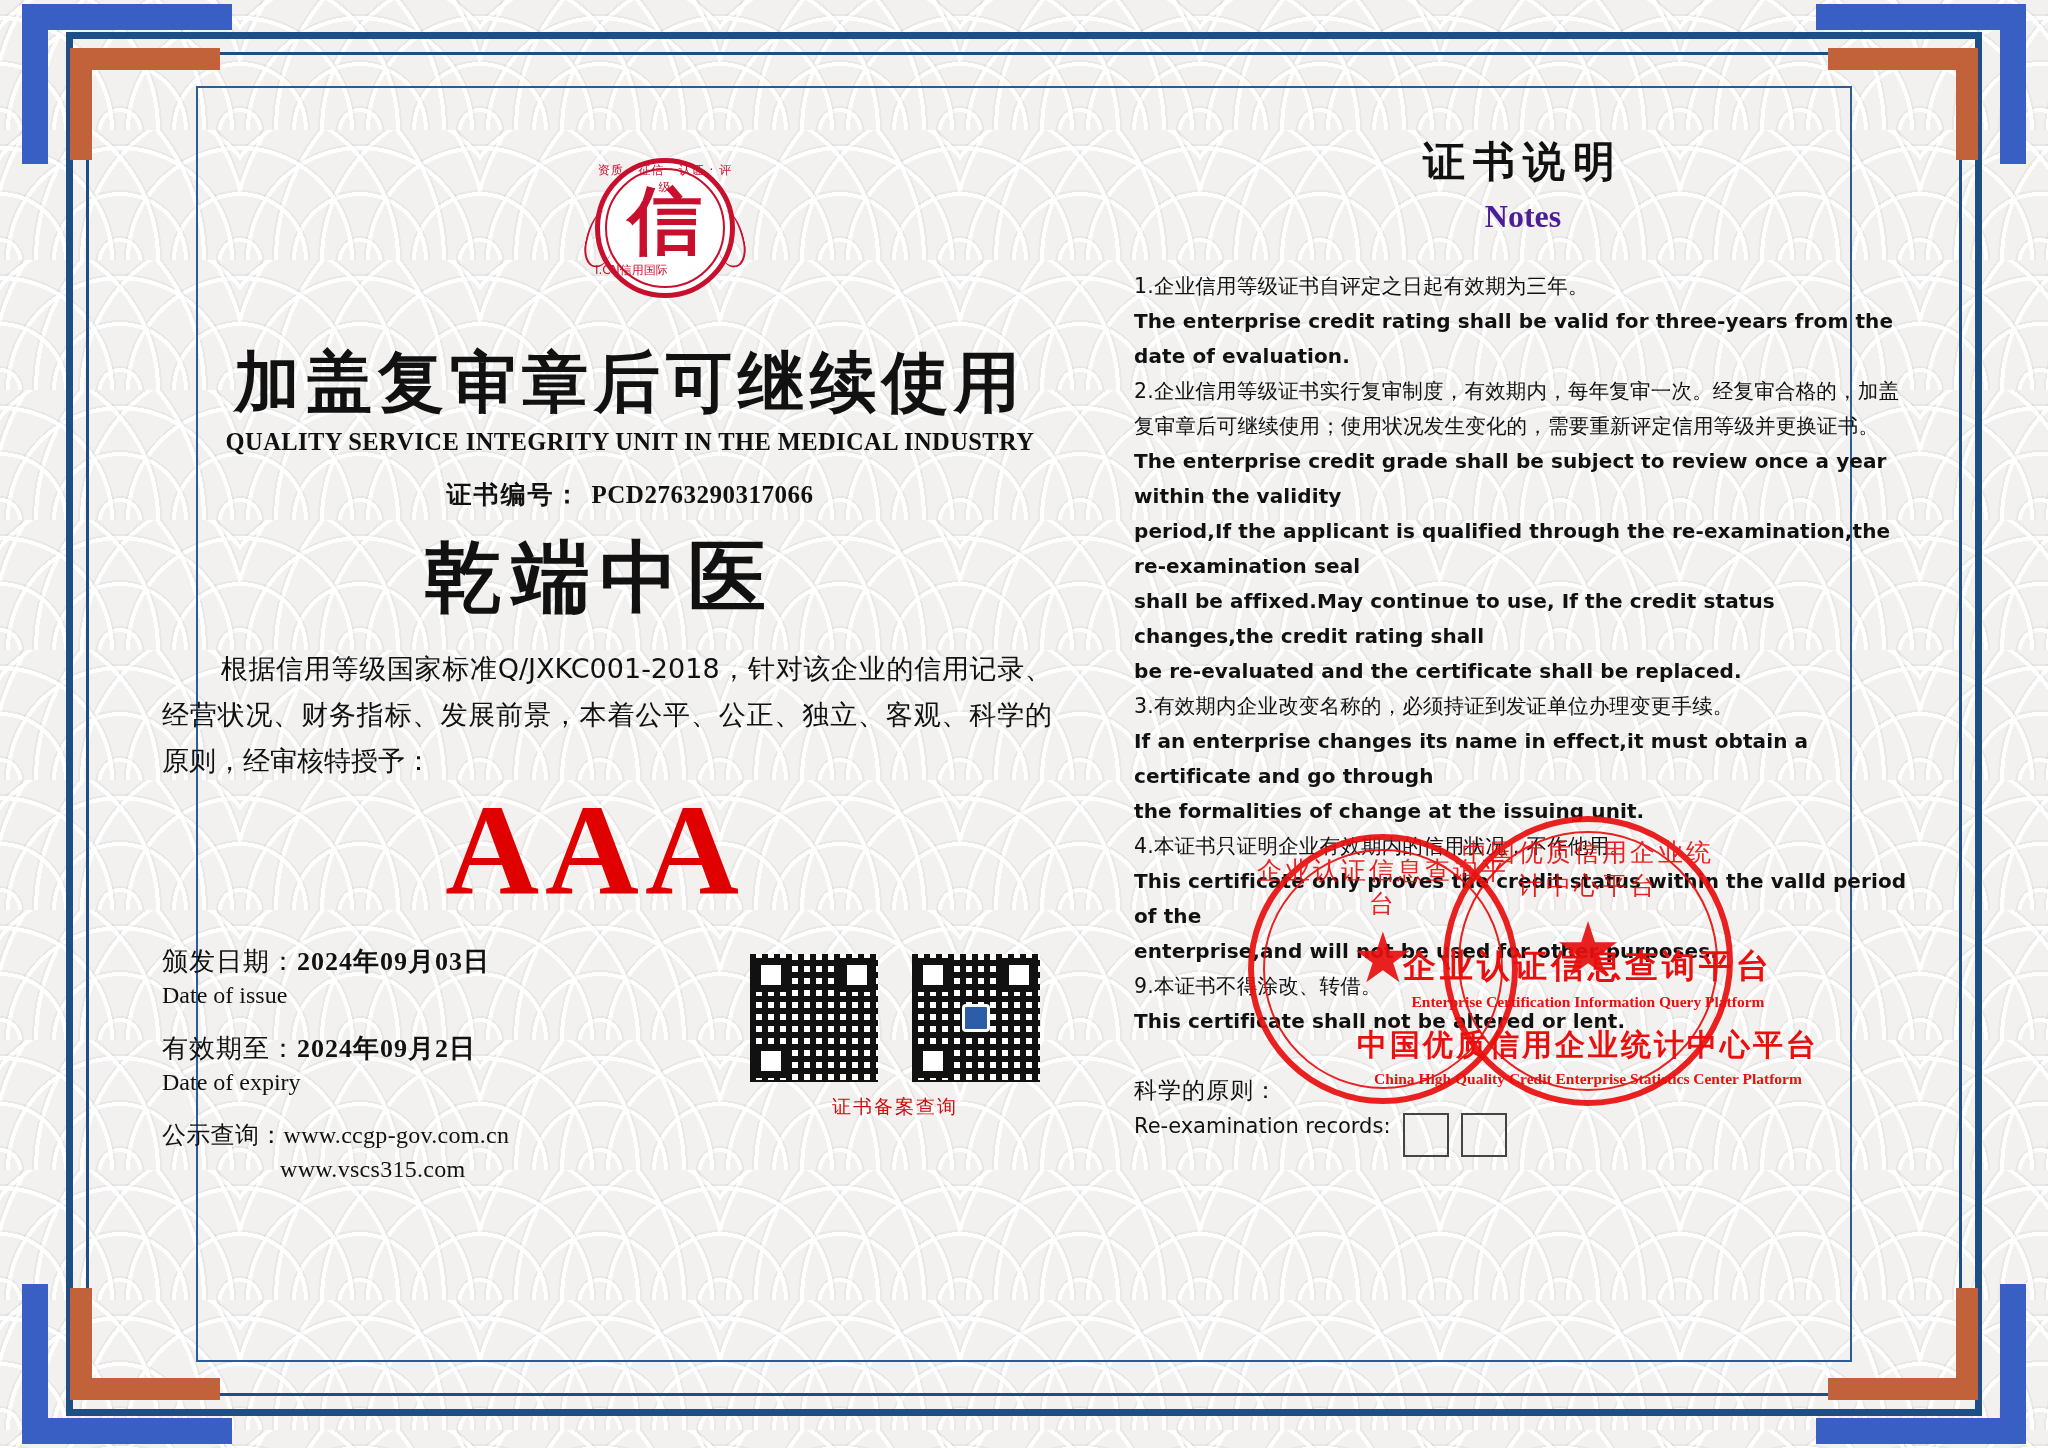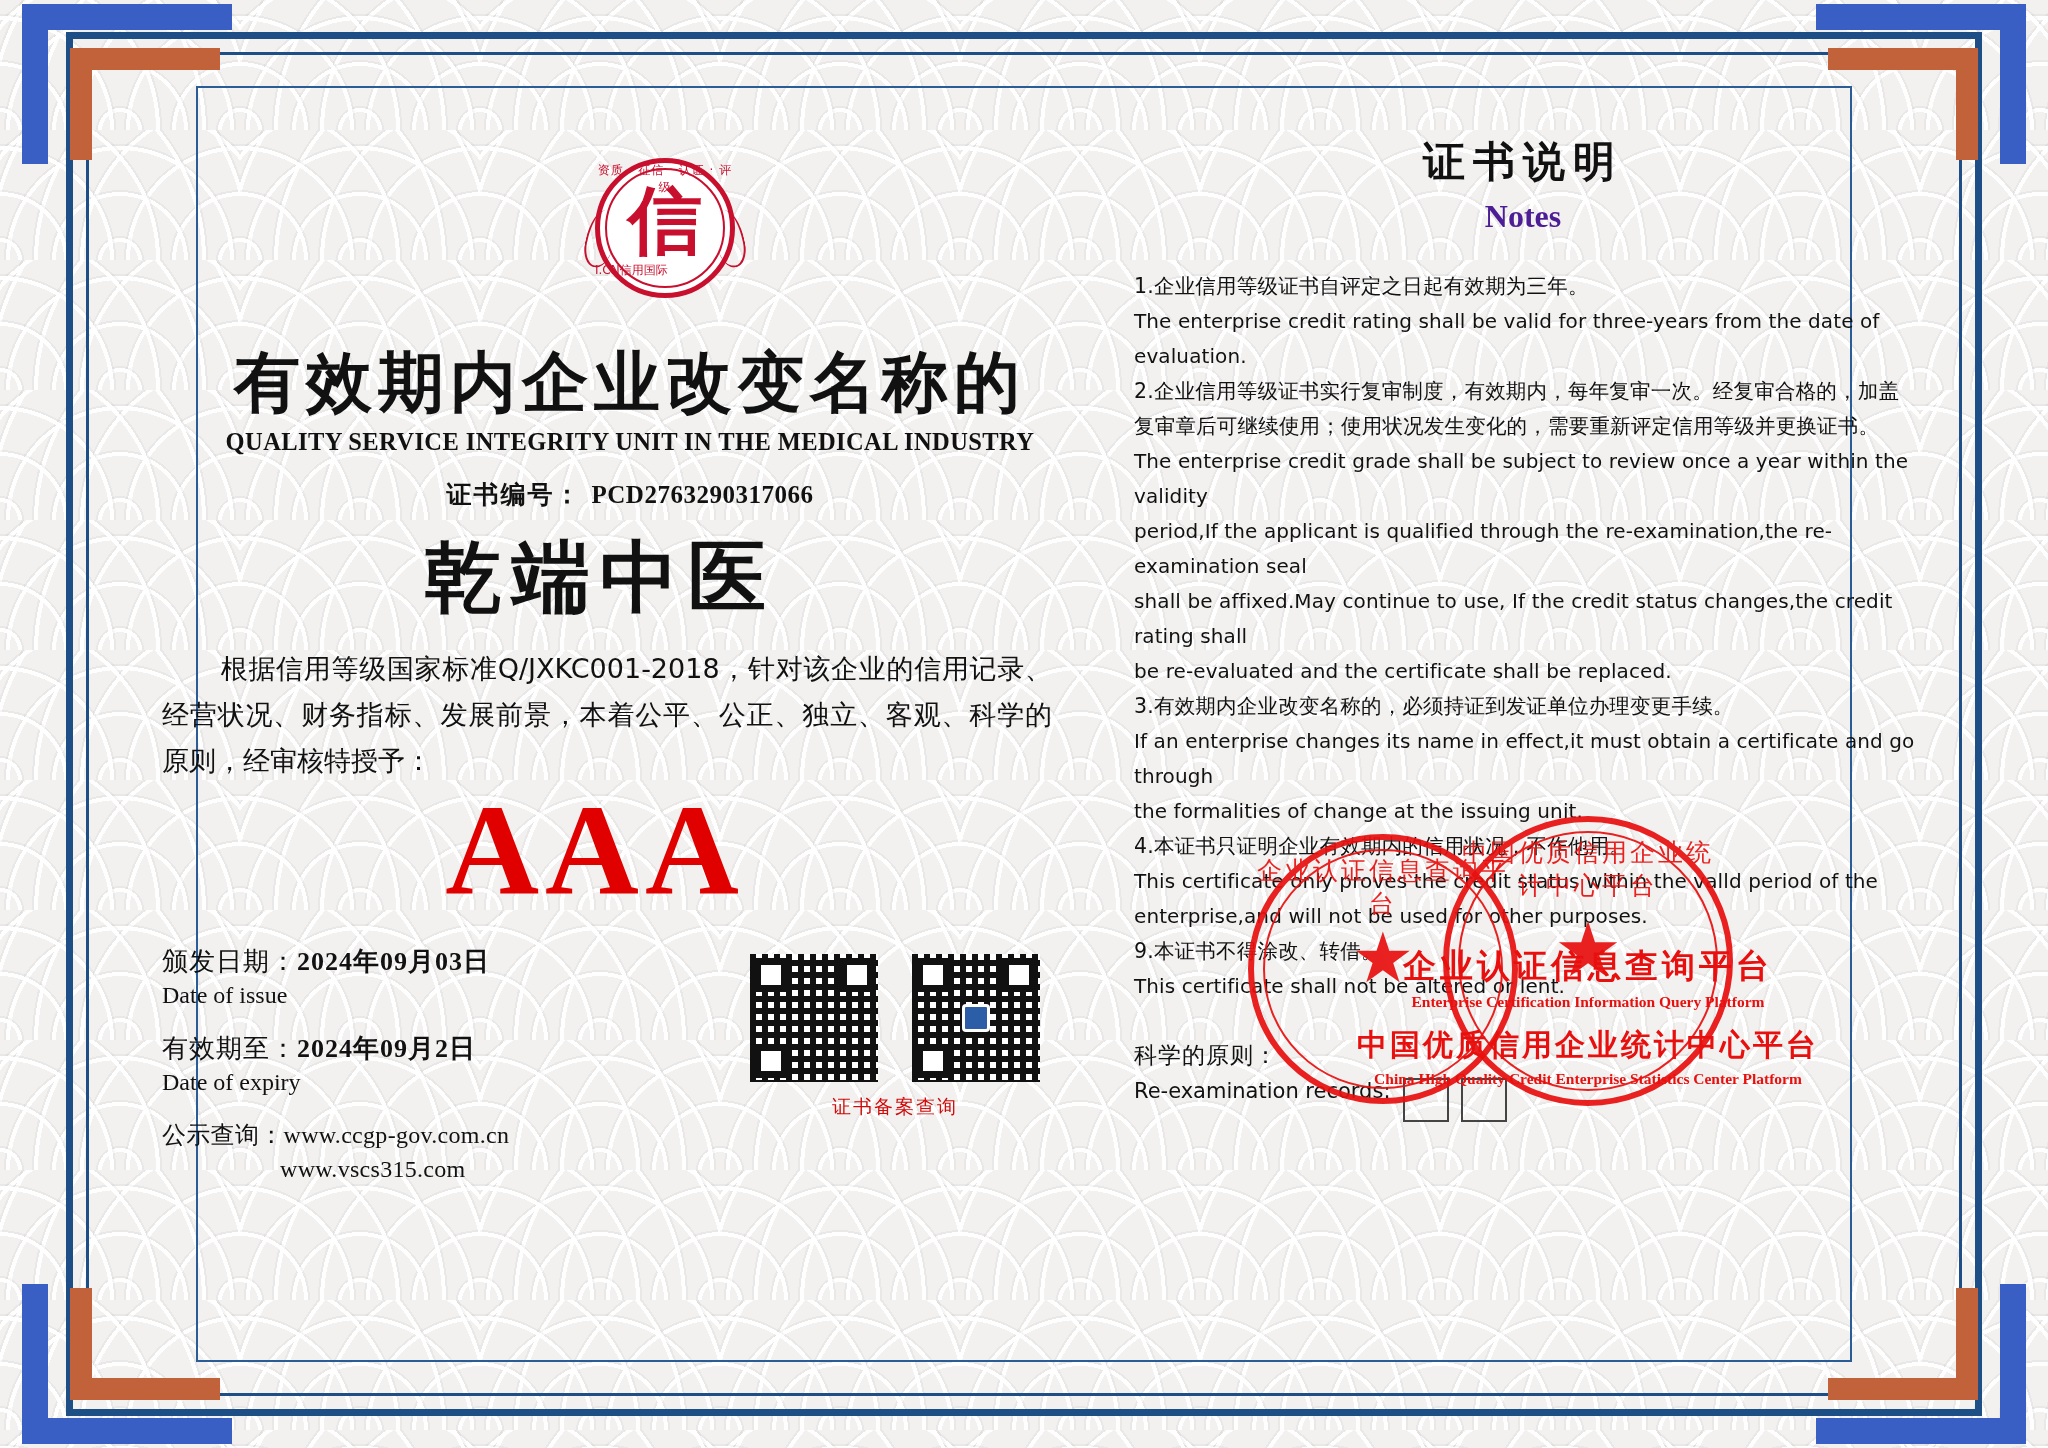--- a/index.html
+++ b/index.html
@@ -359,20 +359,21 @@
     color: #111;
     font-family: "DejaVu Sans", sans-serif;
     letter-spacing: 0.2px;
   }
   .note-en {
     font-size: 20px;
     line-height: 35px;
     color: #111;
     font-family: "DejaVu Sans", sans-serif;
     letter-spacing: 0.1px;
+    font-weight: bold;
   }
 
   .review-block {
     margin-top: 36px;
     position: relative;
     padding-left: 6px;
   }
   .review-cn {
     font-size: 23px;
     font-family: "DejaVu Sans", sans-serif;
@@ -511,21 +512,21 @@
       <div class="logo-wrap">
         <div class="logo-circle"></div>
         <div class="logo-inner-ring"></div>
         <div class="logo-sprig sprig-l"></div>
         <div class="logo-sprig sprig-r"></div>
         <div class="logo-top-arc">资质 · 征信 · 认证 · 评级</div>
         <div class="logo-char">信</div>
         <div class="logo-bottom-text">I.CN信用国际</div>
       </div>
 
-      <div class="title-cn">有效期内企业改变名称的</div>
+      <div class="title-cn">加盖复审章后可继续使用</div>
       <div class="title-en">QUALITY SERVICE INTEGRITY UNIT IN THE MEDICAL INDUSTRY</div>
 
       <div class="cert-no-row">
         <span class="label">证书编号：</span><span class="value">PCD2763290317066</span>
       </div>
 
       <div class="company-name">乾端中医</div>
 
       <div class="body-para"><span class="indent"></span><span>根据信用等级国家标准Q/JXKC001-2018，针对该企业的信用记录、经营状况、财务指标、发展前景，本着公平、公正、独立、客观、科学的原则，经审核特授予：</span></div>
 

